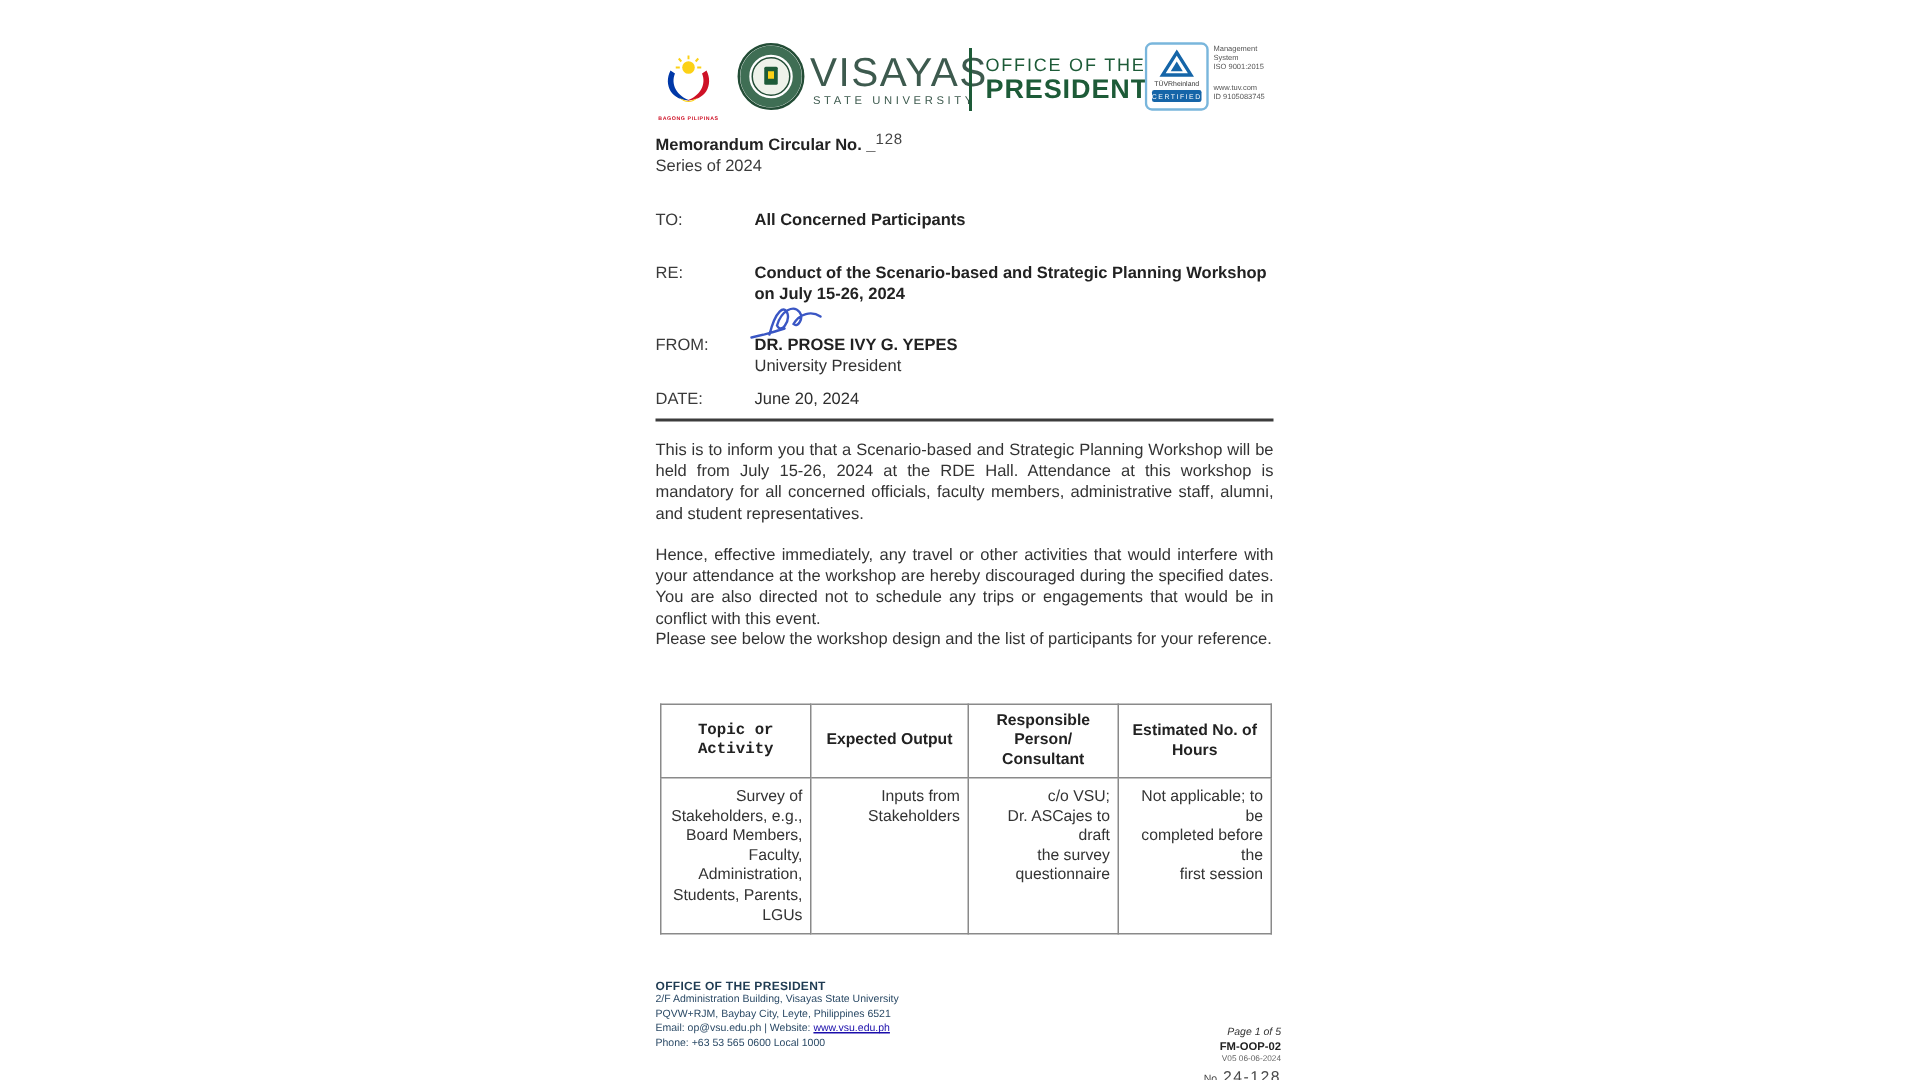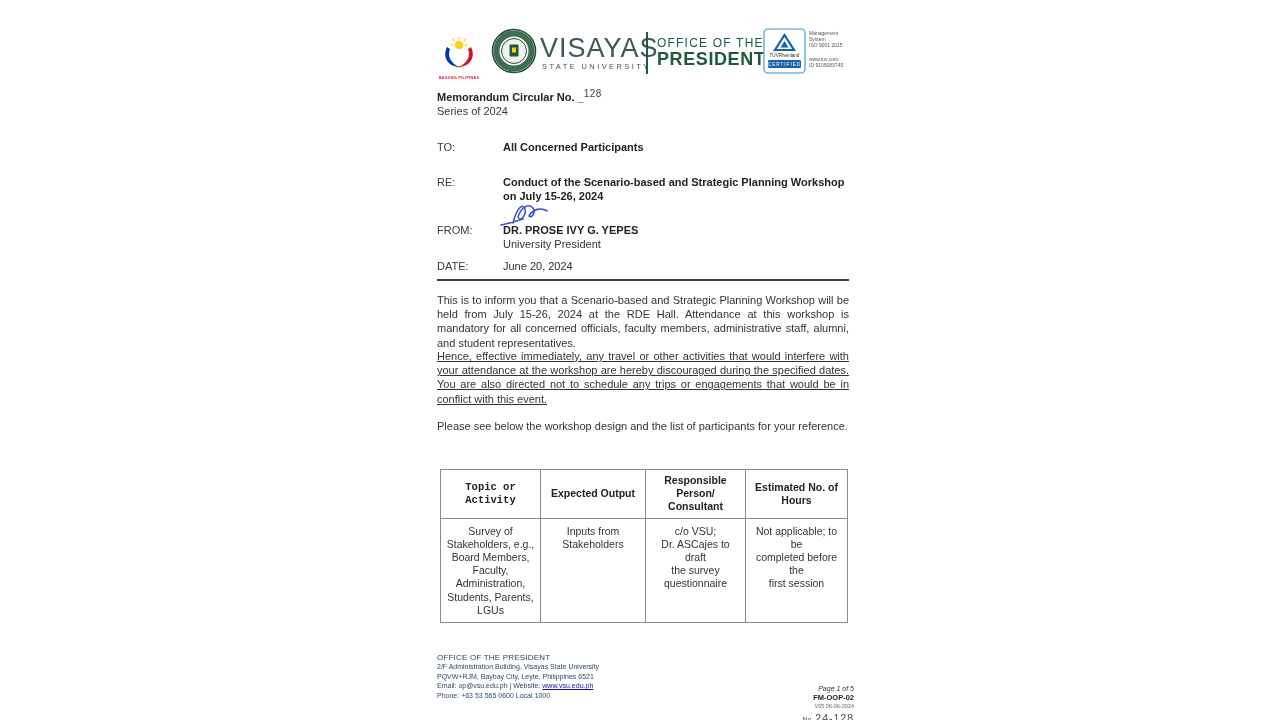--- a/index.html
+++ b/index.html
@@ -37,35 +37,35 @@
   .field-label { position:absolute; left:0; top:0; color:#3a3a3a; }
   .field-value { position:absolute; left:66px; top:0; width:346px; }
   .bold { font-weight:bold; color:#222; }
   .subvalue { font-weight:normal; color:#333; }
   .signature { position:absolute; left:60px; top:201px; width:76px; height:28px; }
 
   .rule { position:absolute; top:279px; left:0; width:412px; border-top:2px solid #3c3c3c; }
 
   
   .para { position:absolute; left:0; width:412px; font-size:11px; line-height:14.2px; text-align:justify; color:#333; }
-  .p1 { top:293px; } .p2 { top:349px;text-decoration:underline; } .p3 { top:419px; text-align:left; } .p4 { top:447px; text-align:left; }
+  .p1 { top:293px; } .p2 { top:363px; } .p3 { top:419px; text-align:left; } .p4 { top:447px; text-align:left; }
 
   
   .wtable { position:absolute; top:469px; left:3px; border-collapse:collapse; table-layout:fixed; }
   .wtable th, .wtable td {
     border:1px solid #8a8a8a; text-align:center; vertical-align:top;
     font-size:10.5px; line-height:13.2px; padding:4px 5px; white-space:pre-line;
   }
   .wtable th { font-weight:bold; color:#222; height:32px; vertical-align:middle; }
-  .wtable td { height:104px; color:#333; padding-top:6px; }
+  .wtable td { height:104px; color:#333; padding-top:6px;text-align:right; }
   .c1{width:100px;font-family:Liberation Mono, monospace;} .c2{width:105px;} .c3{width:100px;} .c4{width:102px;}
 
   
   .f-left { position:absolute; top:653px; left:0; font-size:7px; line-height:9.4px; color:#2b4a66; }
-  .f-left .f-office { font-size:8px; font-weight:normal; color:#1f3b52; letter-spacing:.2px; }
+  .f-left .f-office { font-size:8px; font-weight:bold; color:#1f3b52; letter-spacing:.2px; }
   .f-link { color:#1a0dab; text-decoration:underline; }
   .qs { position:absolute; top:681px; left:282px; width:72px;margin-top:44px; }
   .qs-top { display:flex; align-items:flex-start; }
   .qs-sq { width:20px; height:20px; background:var(--qs-gold,#e8a33d); color:#fff; font-weight:bold; font-size:10px;
            display:flex; align-items:center; justify-content:center; border:1px solid #c9972e; }
   .qs-words { margin-left:3px; }
   .qs-stars { font-size:13px; font-weight:bold; color:#9aa0a6; line-height:13px; letter-spacing:.5px; }
   .qs-rating { font-size:5px; color:#c9972e; letter-spacing:1px; margin-top:1px; }
   .qs-bar { margin-top:3px; width:66px; height:11px; border:1px solid #e6c98a; display:flex; align-items:center; justify-content:center; gap:5px; }
   .qs-bar span { color:var(--qs-gold,#e8a33d); font-size:7px; line-height:7px; }

